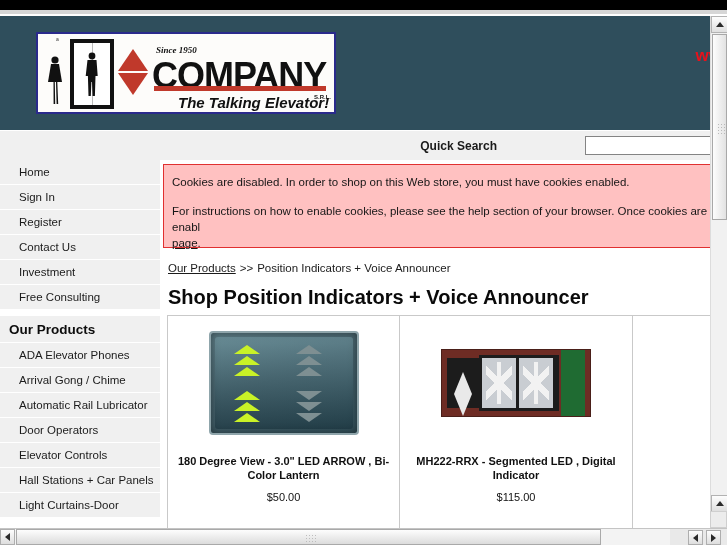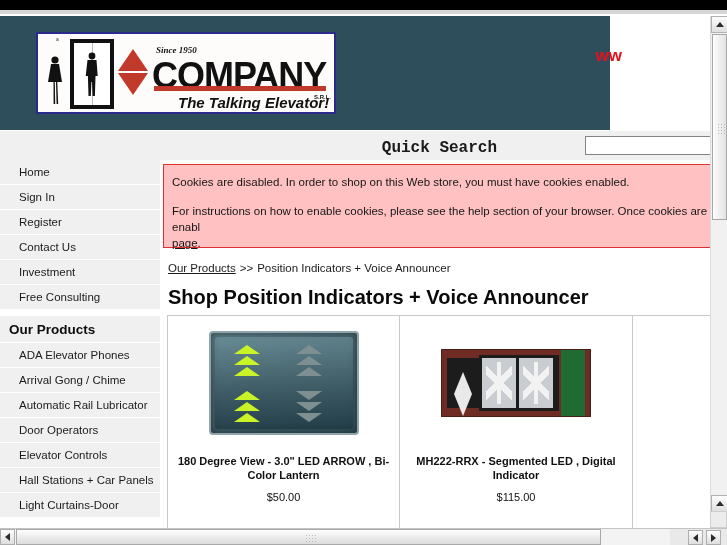--- a/index.html
+++ b/index.html
@@ -38,21 +38,21 @@
     left: 0; top: 16px;
     width: 710px;
     height: 513px;
     overflow: hidden;
     background: #ffffff;
   }
 
   
   .site-header {
     position: relative;
-    width: 610px;
+    width: 710px;
     height: 114px;
     background: #2f4e5c;
   }
   .logo-box {
     position: absolute;
     left: 36px; top: 16px;
     width: 300px; height: 82px;
     background: #fdfcfa;
     border: 2px solid #2a2a8c;
   }
@@ -150,24 +150,24 @@
   .search-strip {
     position: relative;
     width: 710px;
     height: 30px;
     background: #f0f0f0;
     border-top: 1px solid #ffffff;
   }
   .qs-label {
     position: absolute;
     right: 213px; top: 8px;
-    font-size: 16px;
+    font-size: 12px;
     font-weight: bold;
     color: #1a1a1a;
-    font-family: Liberation Mono, monospace;
+    font-family: Liberation Sans, sans-serif;
     margin-left: 6px;
   }
   .qs-input {
     position: absolute;
     left: 585px; top: 5px;
     width: 180px; height: 19px;
     border: 1px solid #848484;
     background: #ffffff;
     font-size: 12px;
     padding: 1px 3px;

